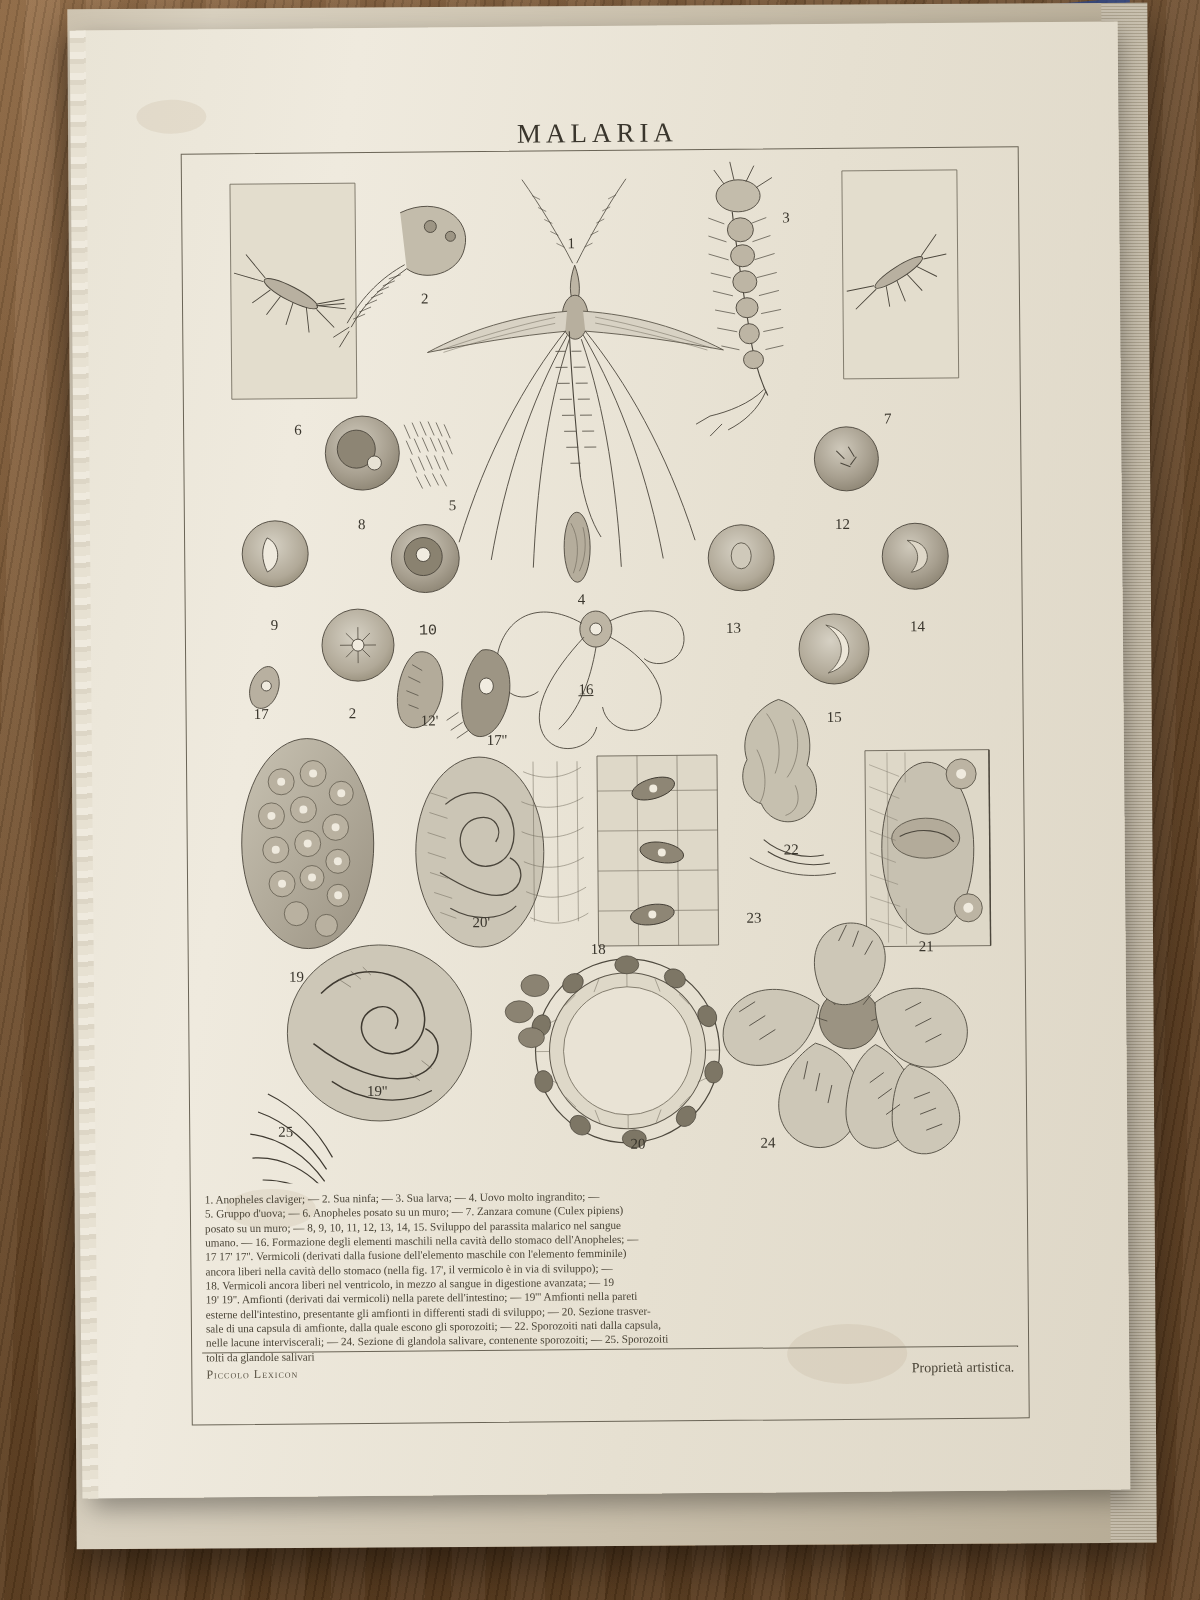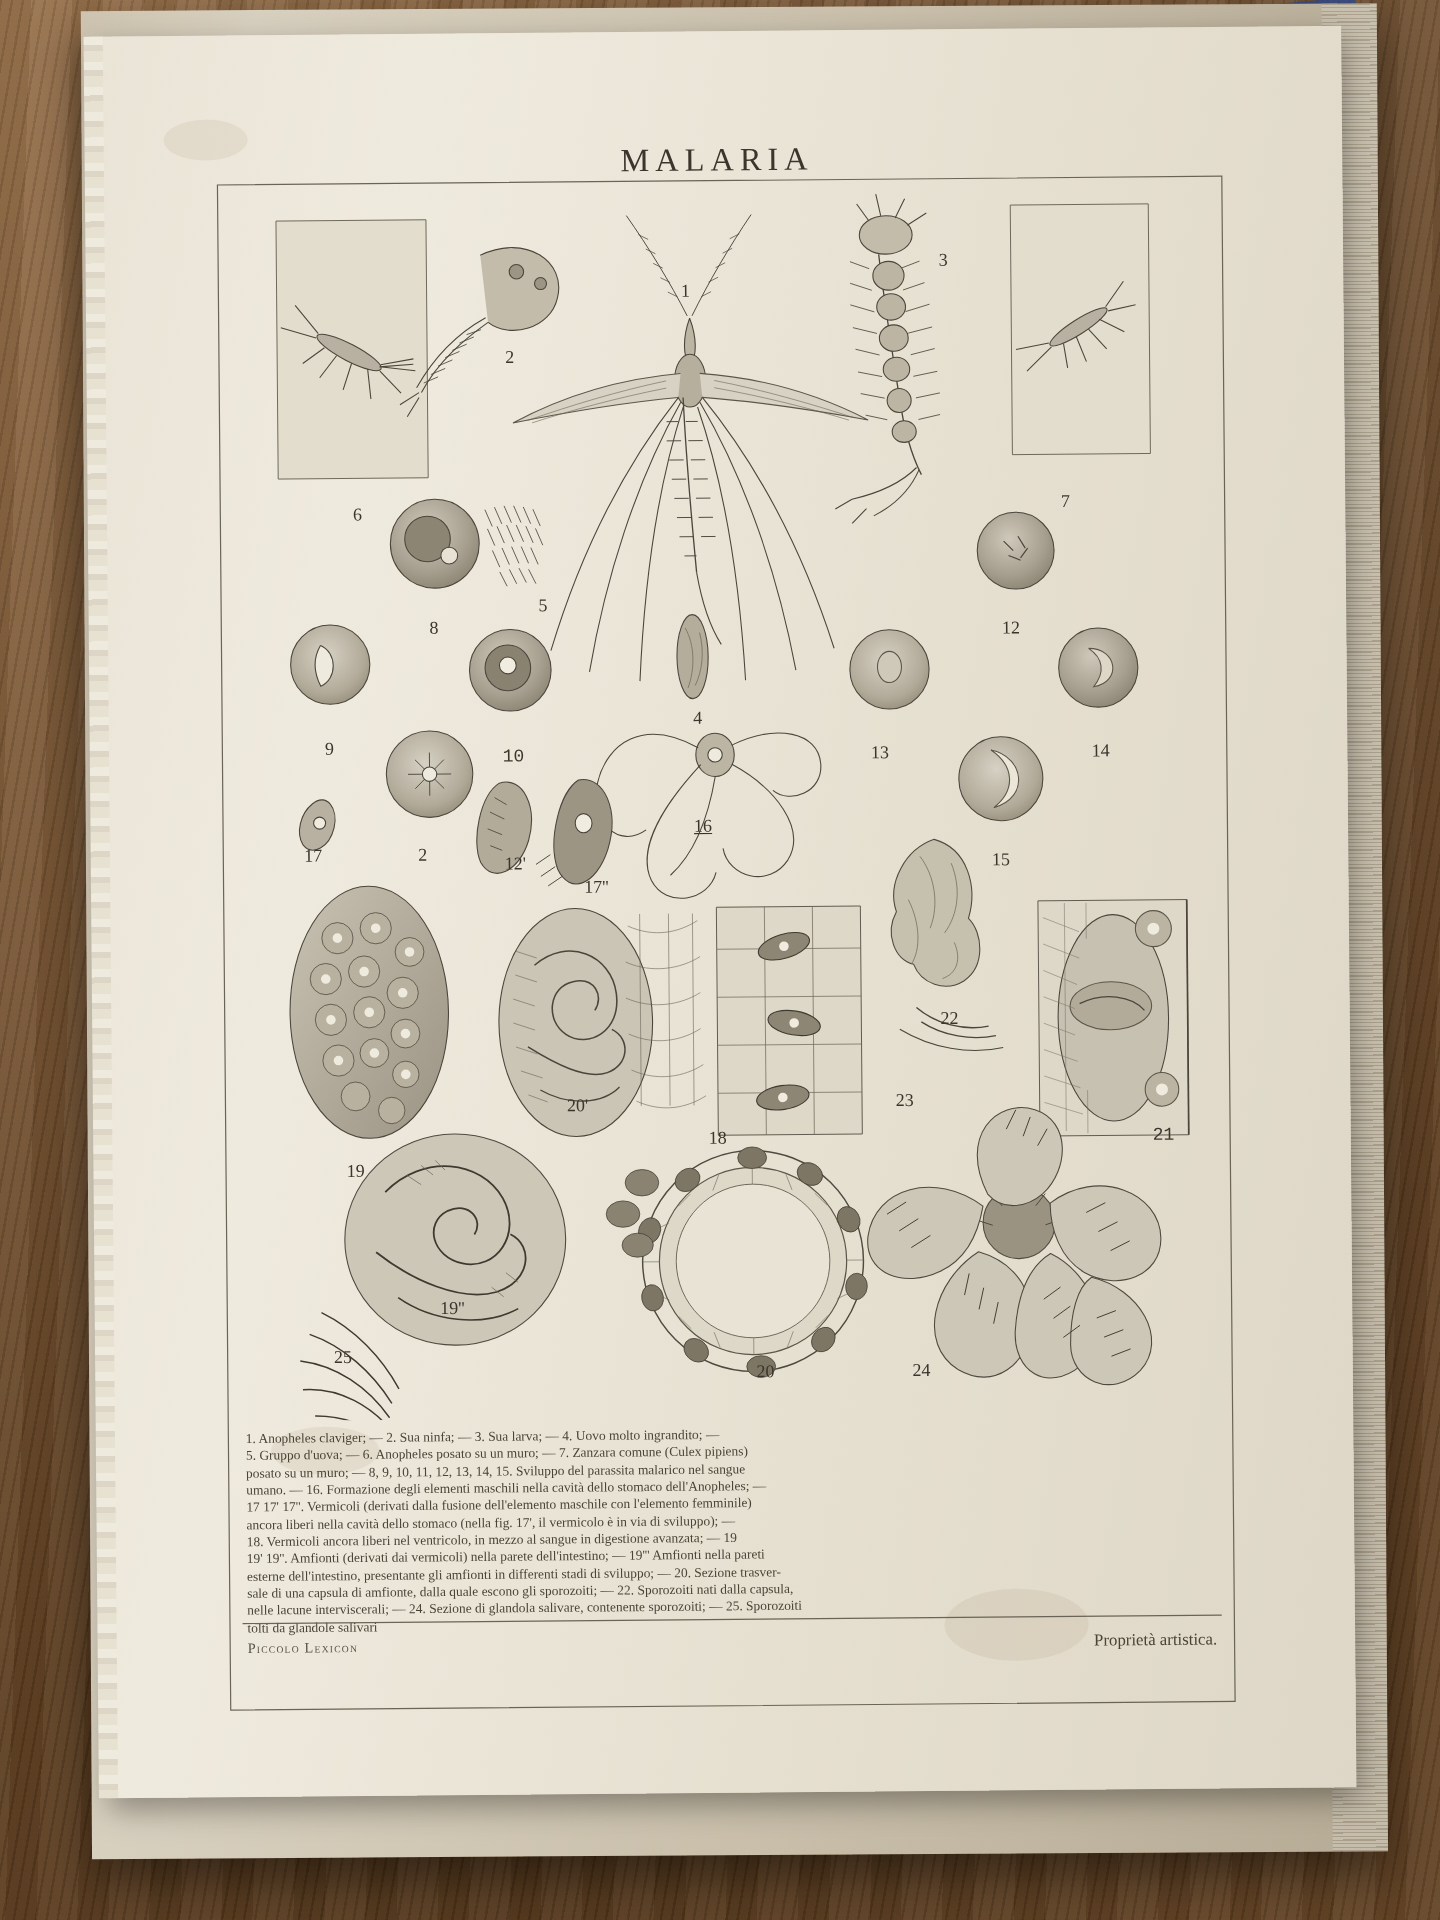--- a/index.html
+++ b/index.html
@@ -466,21 +466,21 @@
       <div class="fig-label" style="left:640px;top:560px;text-align:right;">15</div>
       <div class="fig-label" style="left:392px;top:530px;text-decoration:underline;">16</div>
       <div class="fig-label small" style="left:55px;top:552px;">17</div>
       <div class="fig-label small" style="left:222px;top:560px;">12'</div>
       <div class="fig-label small" style="left:288px;top:580px;">17''</div>
       <div class="fig-label" style="left:402px;top:790px;">18</div>
       <div class="fig-label" style="left:100px;top:815px;">19</div>
       <div class="fig-label small" style="left:272px;top:762px;">20'</div>
       <div class="fig-label small" style="left:165px;top:930px;">19''</div>
       <div class="fig-label" style="left:440px;top:985px;">20</div>
-      <div class="fig-label" style="left:772px;top:790px;font-family:Liberation Mono, monospace;">21</div>
+      <div class="fig-label" style="left:730px;top:790px;">21</div>
       <div class="fig-label" style="left:596px;top:680px;margin-top:12px;">22</div>
       <div class="fig-label" style="left:558px;top:760px;">23</div>
       <div class="fig-label" style="left:570px;top:985px;">24</div>
       <div class="fig-label" style="left:88px;top:970px;">25</div>
     </div>
 
     <div id="caption">
       <div>1. Anopheles claviger; — 2. Sua ninfa; — 3. Sua larva; — 4. Uovo molto ingrandito; —</div>
       <div>5. Gruppo d'uova; — 6. Anopheles posato su un muro; — 7. Zanzara comune (Culex pipiens)</div>
       <div>posato su un muro; — 8, 9, 10, 11, 12, 13, 14, 15. Sviluppo del parassita malarico nel sangue</div>

